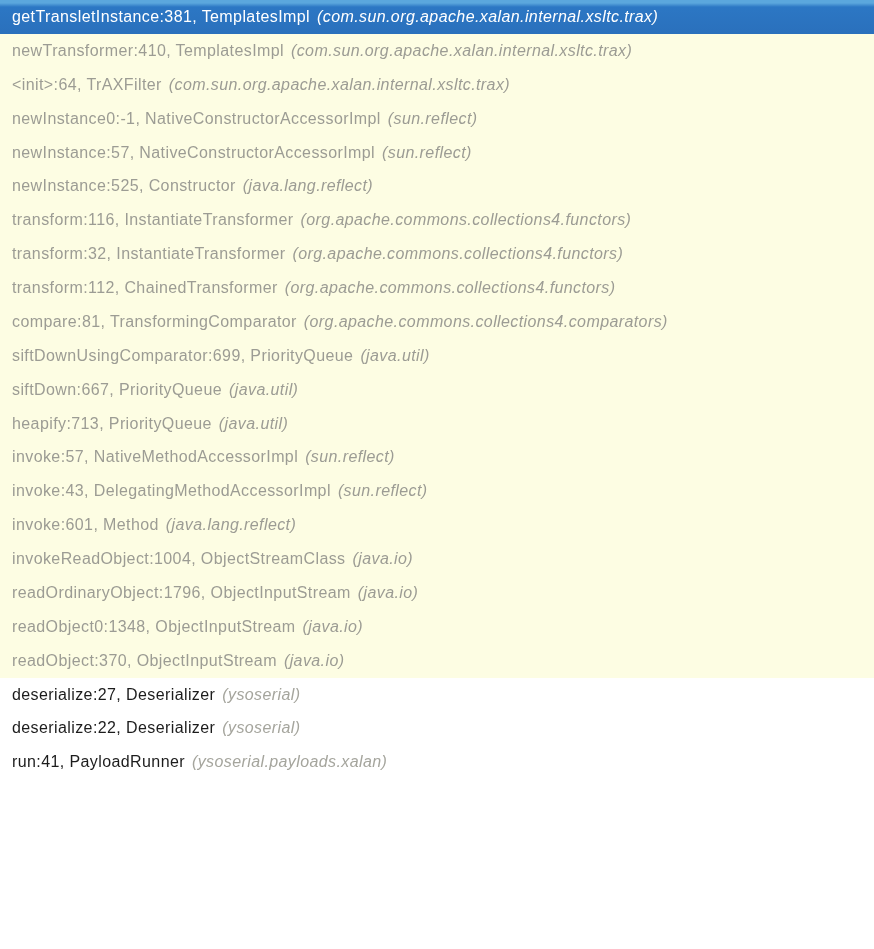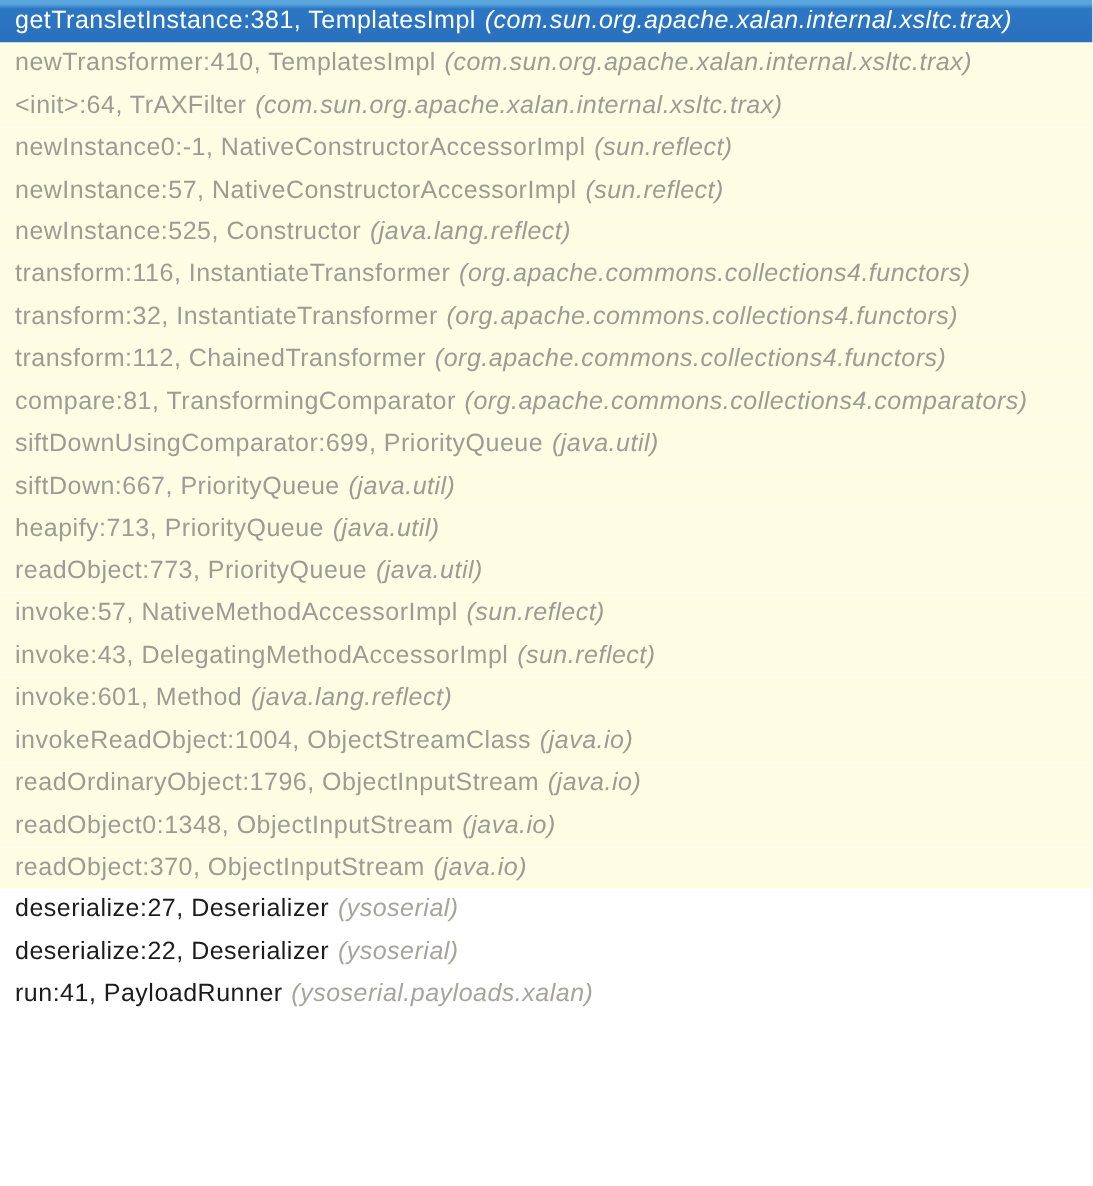--- a/index.html
+++ b/index.html
@@ -20,21 +20,21 @@
     height: 949px;
   }
   .frame-row {
     box-sizing: border-box;
     flex: 0 0 33.89px;
     height: 33.89px;
     line-height: 33.89px;
     padding-left: 12px;
     white-space: nowrap;
     overflow: hidden;
-    font-size: 20px;
+    font-size: 16px;
     letter-spacing: 0.4px;
     cursor: default;
   }
   .frame-row .pkg {
     font-style: italic;
     margin-left: 7px;
   }
   
   .frame-row.library {
     background: var(--library-row-background, #FDFDE3);
@@ -104,23 +104,20 @@
     <div class="frame-row library">
     <span class="loc">siftDownUsingComparator:699, PriorityQueue</span><span class="pkg">(java.util)</span>
   </div>
     <div class="frame-row library">
     <span class="loc">siftDown:667, PriorityQueue</span><span class="pkg">(java.util)</span>
   </div>
     <div class="frame-row library">
     <span class="loc">heapify:713, PriorityQueue</span><span class="pkg">(java.util)</span>
   </div>
     <div class="frame-row library">
-    <span class="loc">readObject:773, PriorityQueue</span><span class="pkg">(java.util)</span>
-  </div>
-    <div class="frame-row library">
     <span class="loc">invoke:57, NativeMethodAccessorImpl</span><span class="pkg">(sun.reflect)</span>
   </div>
     <div class="frame-row library">
     <span class="loc">invoke:43, DelegatingMethodAccessorImpl</span><span class="pkg">(sun.reflect)</span>
   </div>
     <div class="frame-row library">
     <span class="loc">invoke:601, Method</span><span class="pkg">(java.lang.reflect)</span>
   </div>
     <div class="frame-row library">
     <span class="loc">invokeReadObject:1004, ObjectStreamClass</span><span class="pkg">(java.io)</span>

